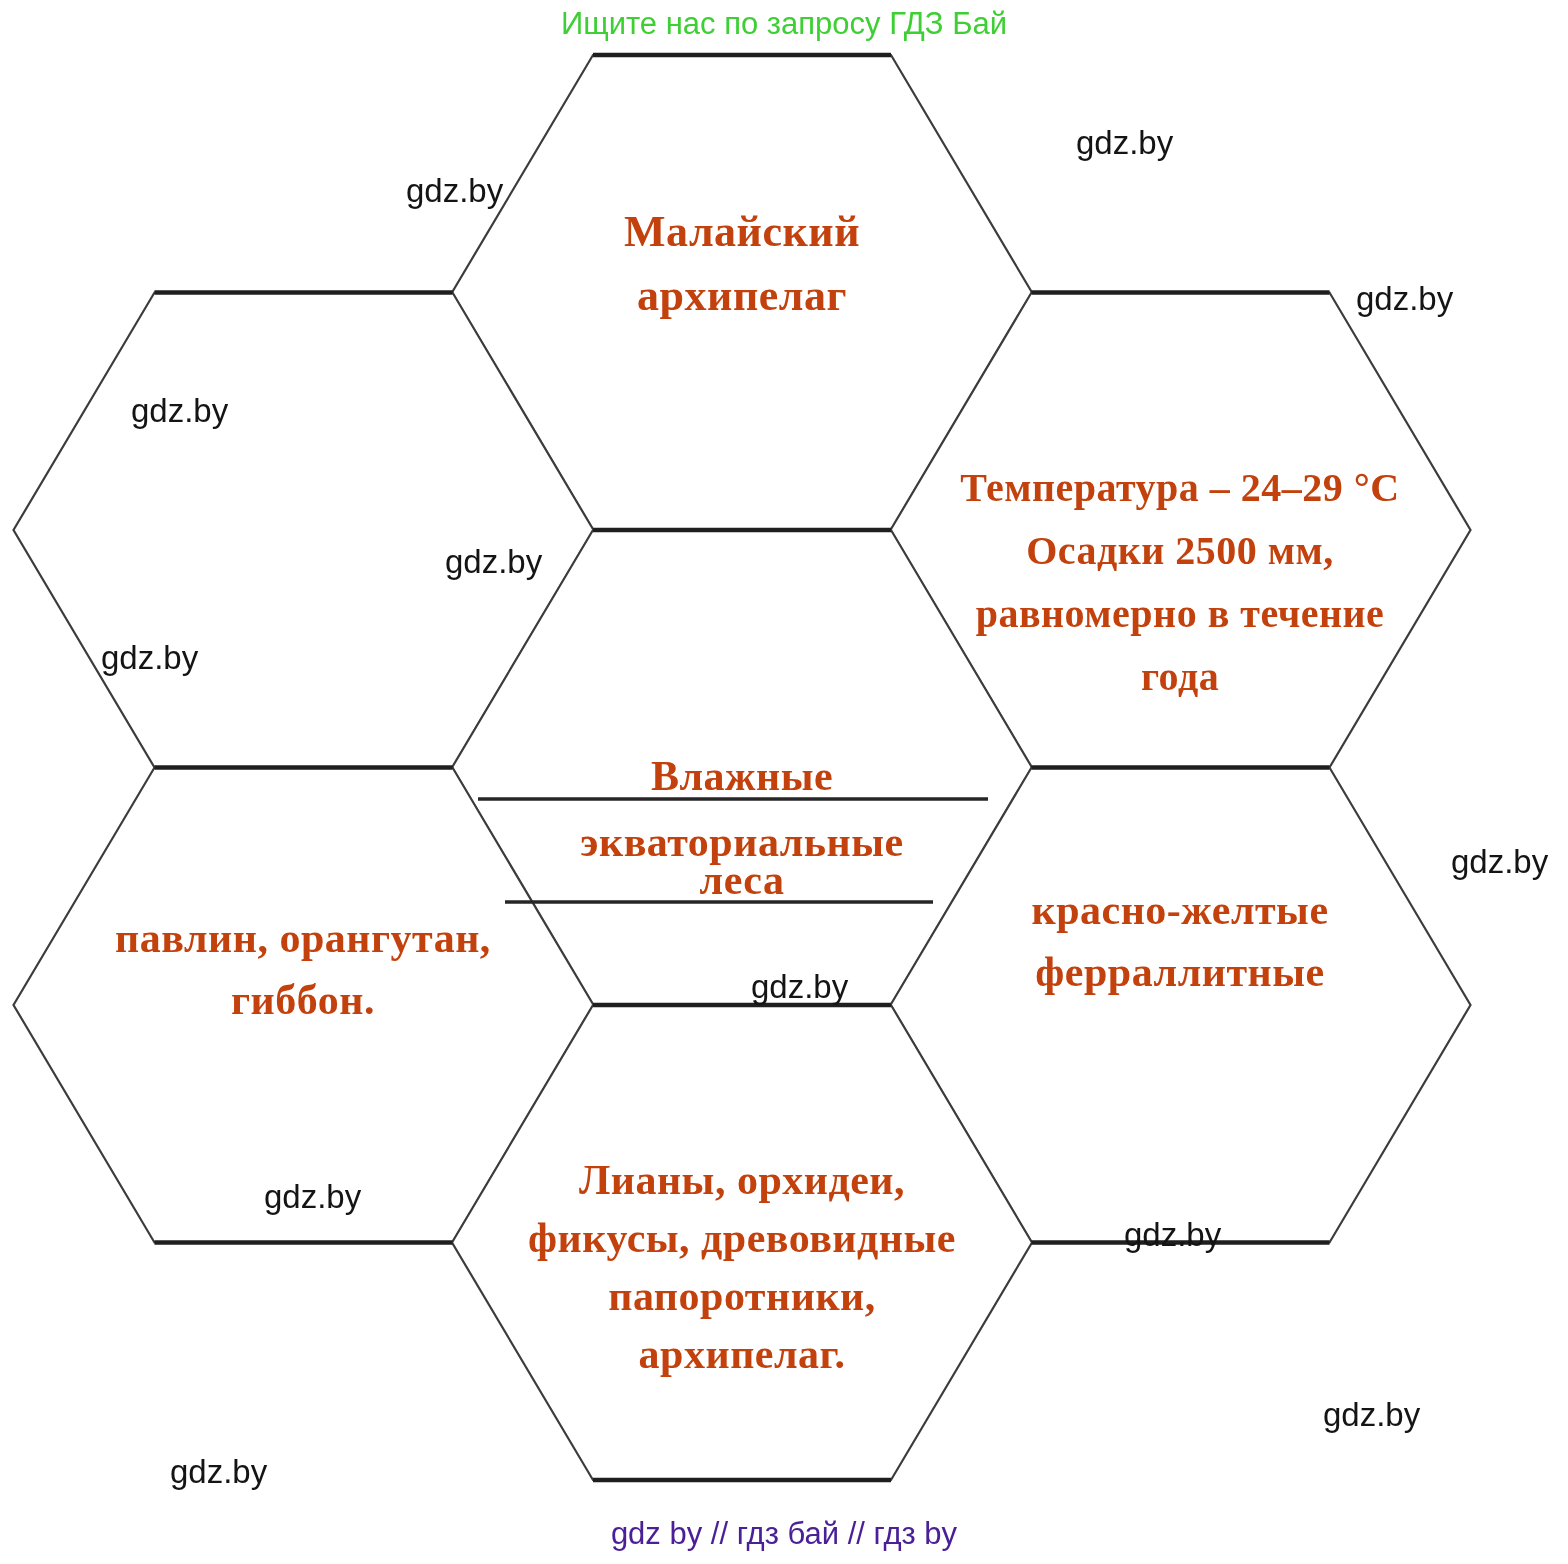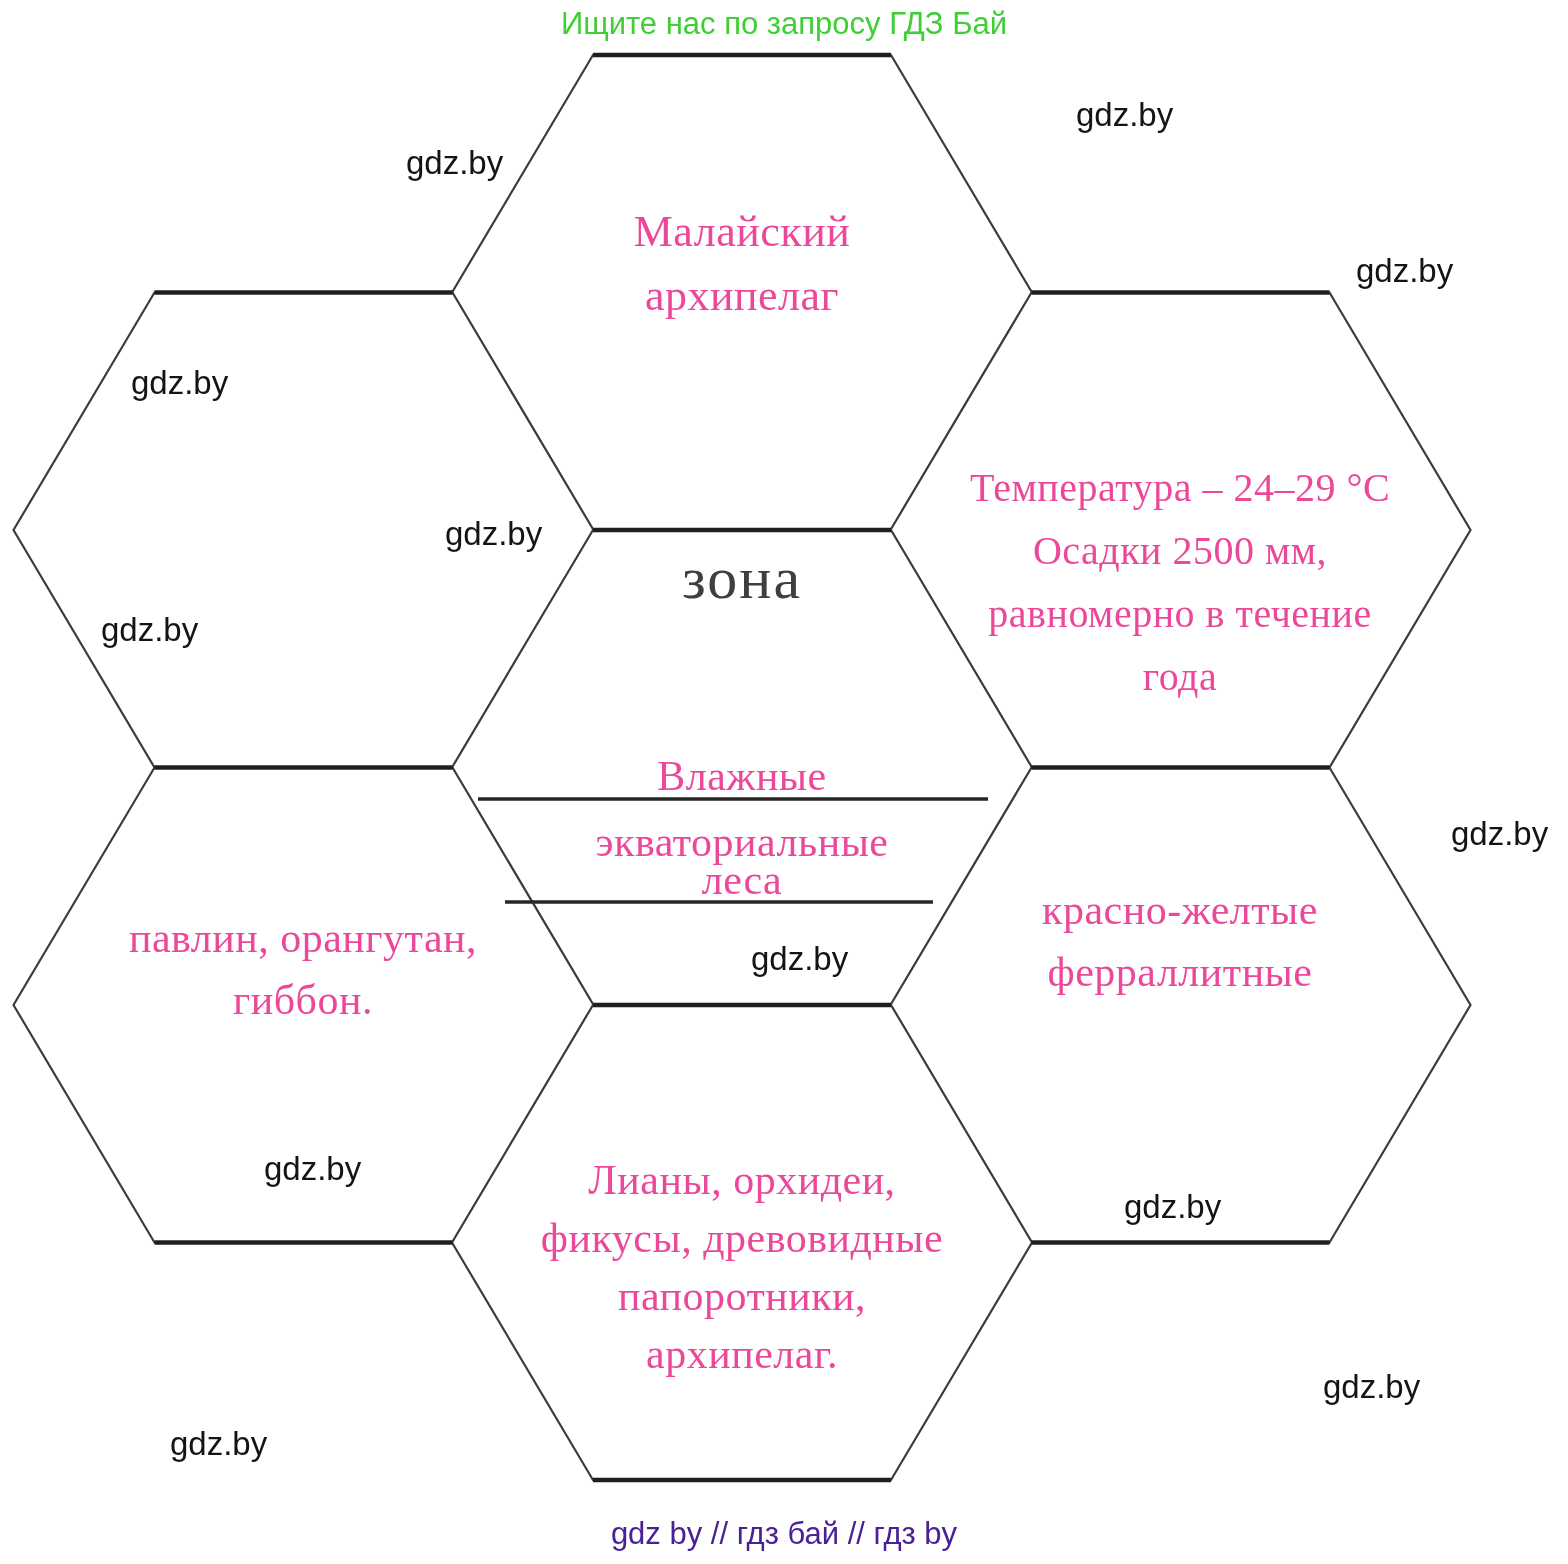--- a/index.html
+++ b/index.html
@@ -39,35 +39,36 @@
     font-weight: 400;
   }
   svg.diagram {
     position: absolute;
     top: 0;
     left: 0;
   }
   .hex-text {
     position: absolute;
     text-align: center;
-    color: #ec4899;
-    font-weight: normal;
+    color: #c2410c;
+    font-weight: bold;
     letter-spacing: 0.5px;
   }
   .hex-text.printed {
     font-weight: 400;
     color: #3f3f3f;
     letter-spacing: 2px;
   }
   .wm {
     position: absolute;
     font-family: "Liberation Sans", "DejaVu Sans", sans-serif;
     font-size: 33px;
     font-weight: 400;
     white-space: nowrap;
+    margin-top: 28px;
   }
 </style>
 </head>
 <body>
 
 <div class="stage">
 
   <div class="promo-header" style="color: rgb(62, 207, 52);">Ищите нас по запросу ГДЗ Бай</div>
 
   <svg class="diagram" width="1568" height="1564" viewBox="0 0 1568 1564">
@@ -108,21 +109,20 @@
 
 
   <div class="hex-text" style="left:890px; top:456px; width:580px; line-height:63px; font-size:40px;">
     <div>Температура – 24–29 °C</div>
     <div>Осадки 2500 мм,</div>
     <div>равномерно в течение</div>
     <div>года</div>
   </div>
 
   <div class="hex-text printed" style="left:452px; top:527px; width:580px; line-height:102px; font-size:60px;">
-    <div>зона</div>
   </div>
 
   <div class="hex-text" style="left:452px; top:753px; width:580px; line-height:46px; font-size:42px;">Влажные</div>
   <div class="hex-text" style="left:452px; top:857px; width:580px; line-height:46px; font-size:42px;">леса</div>
   <div class="hex-text" style="left:452px; top:819px; width:580px; line-height:46px; font-size:42px;">экваториальные</div>
 
   <div class="hex-text" style="left:13px; top:907px; width:580px; line-height:62px; font-size:42px;">
     <div>павлин, орангутан,</div>
     <div>гиббон.</div>
   </div>

